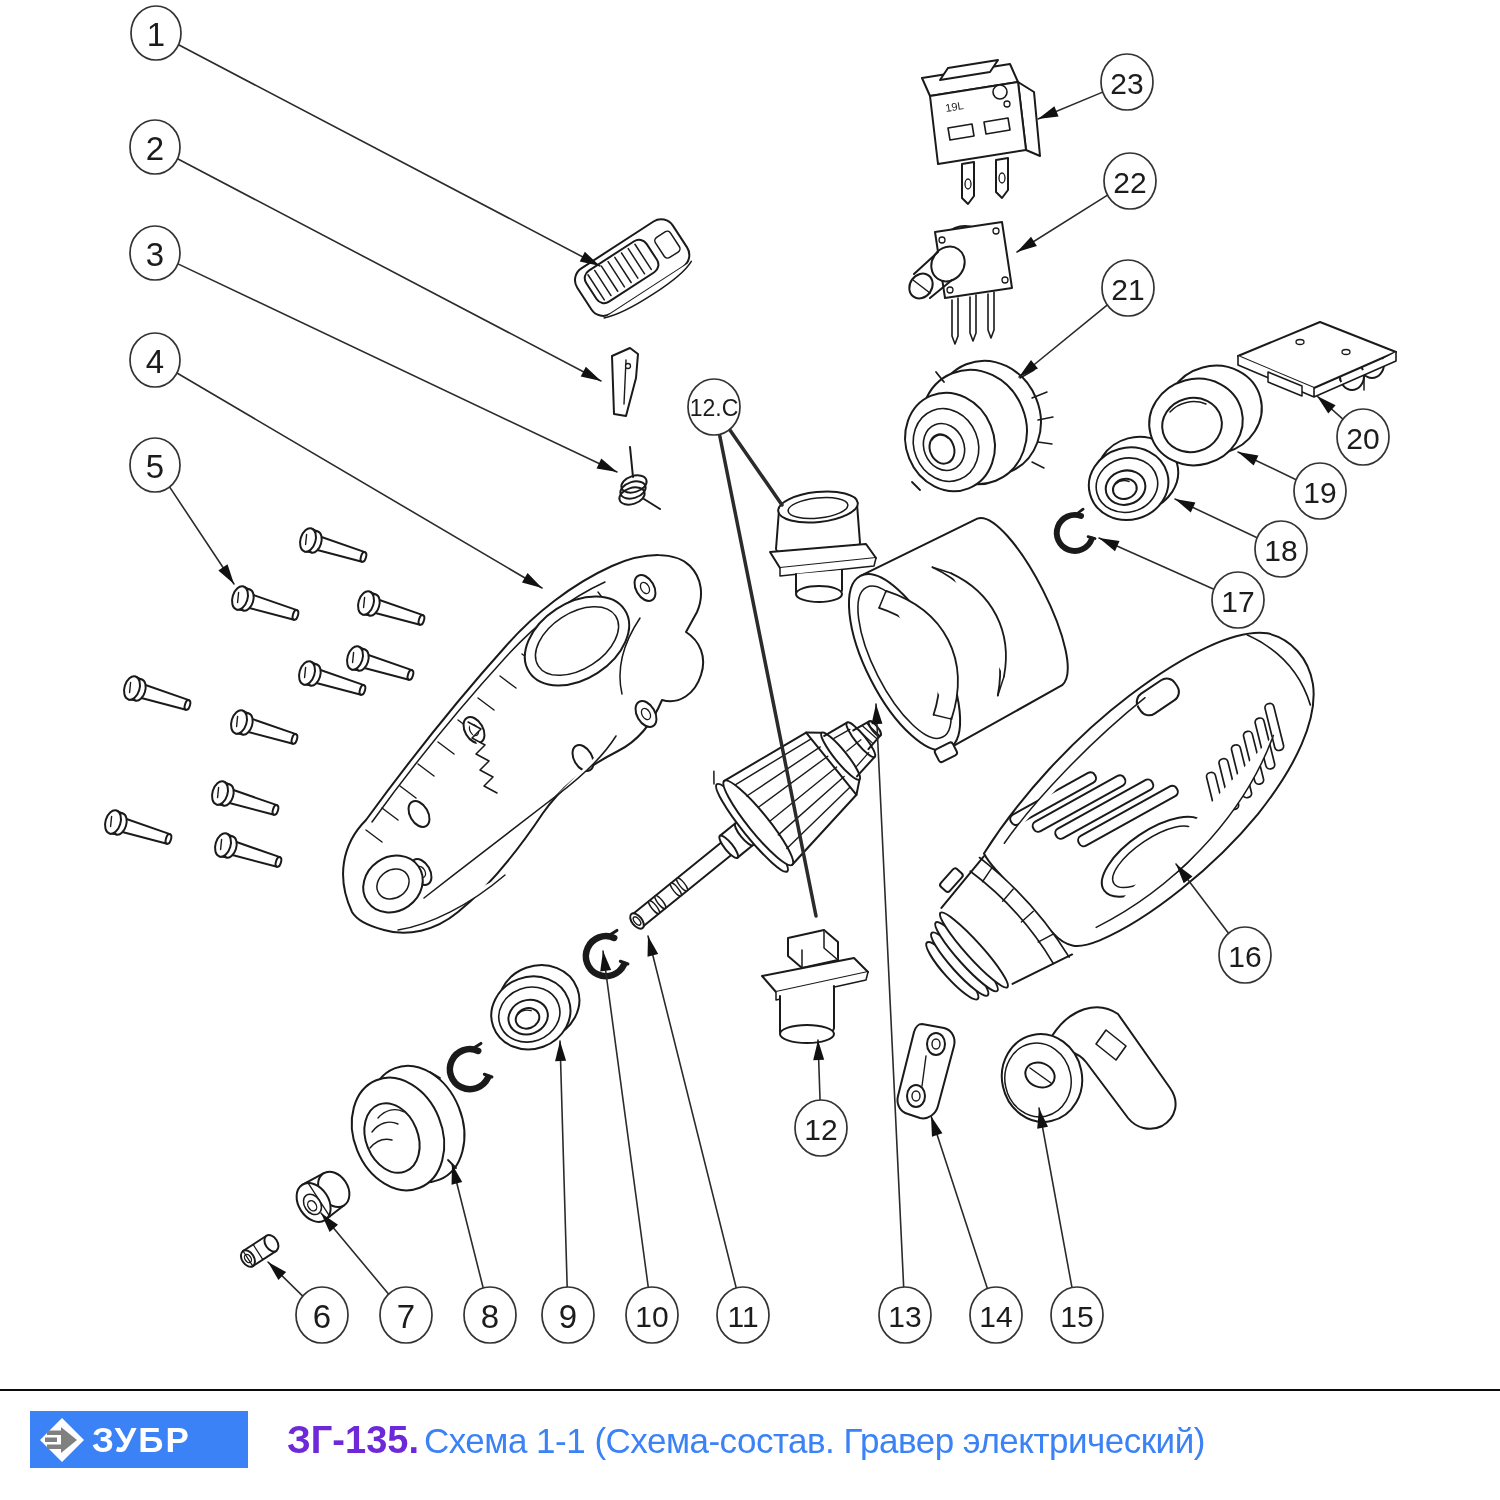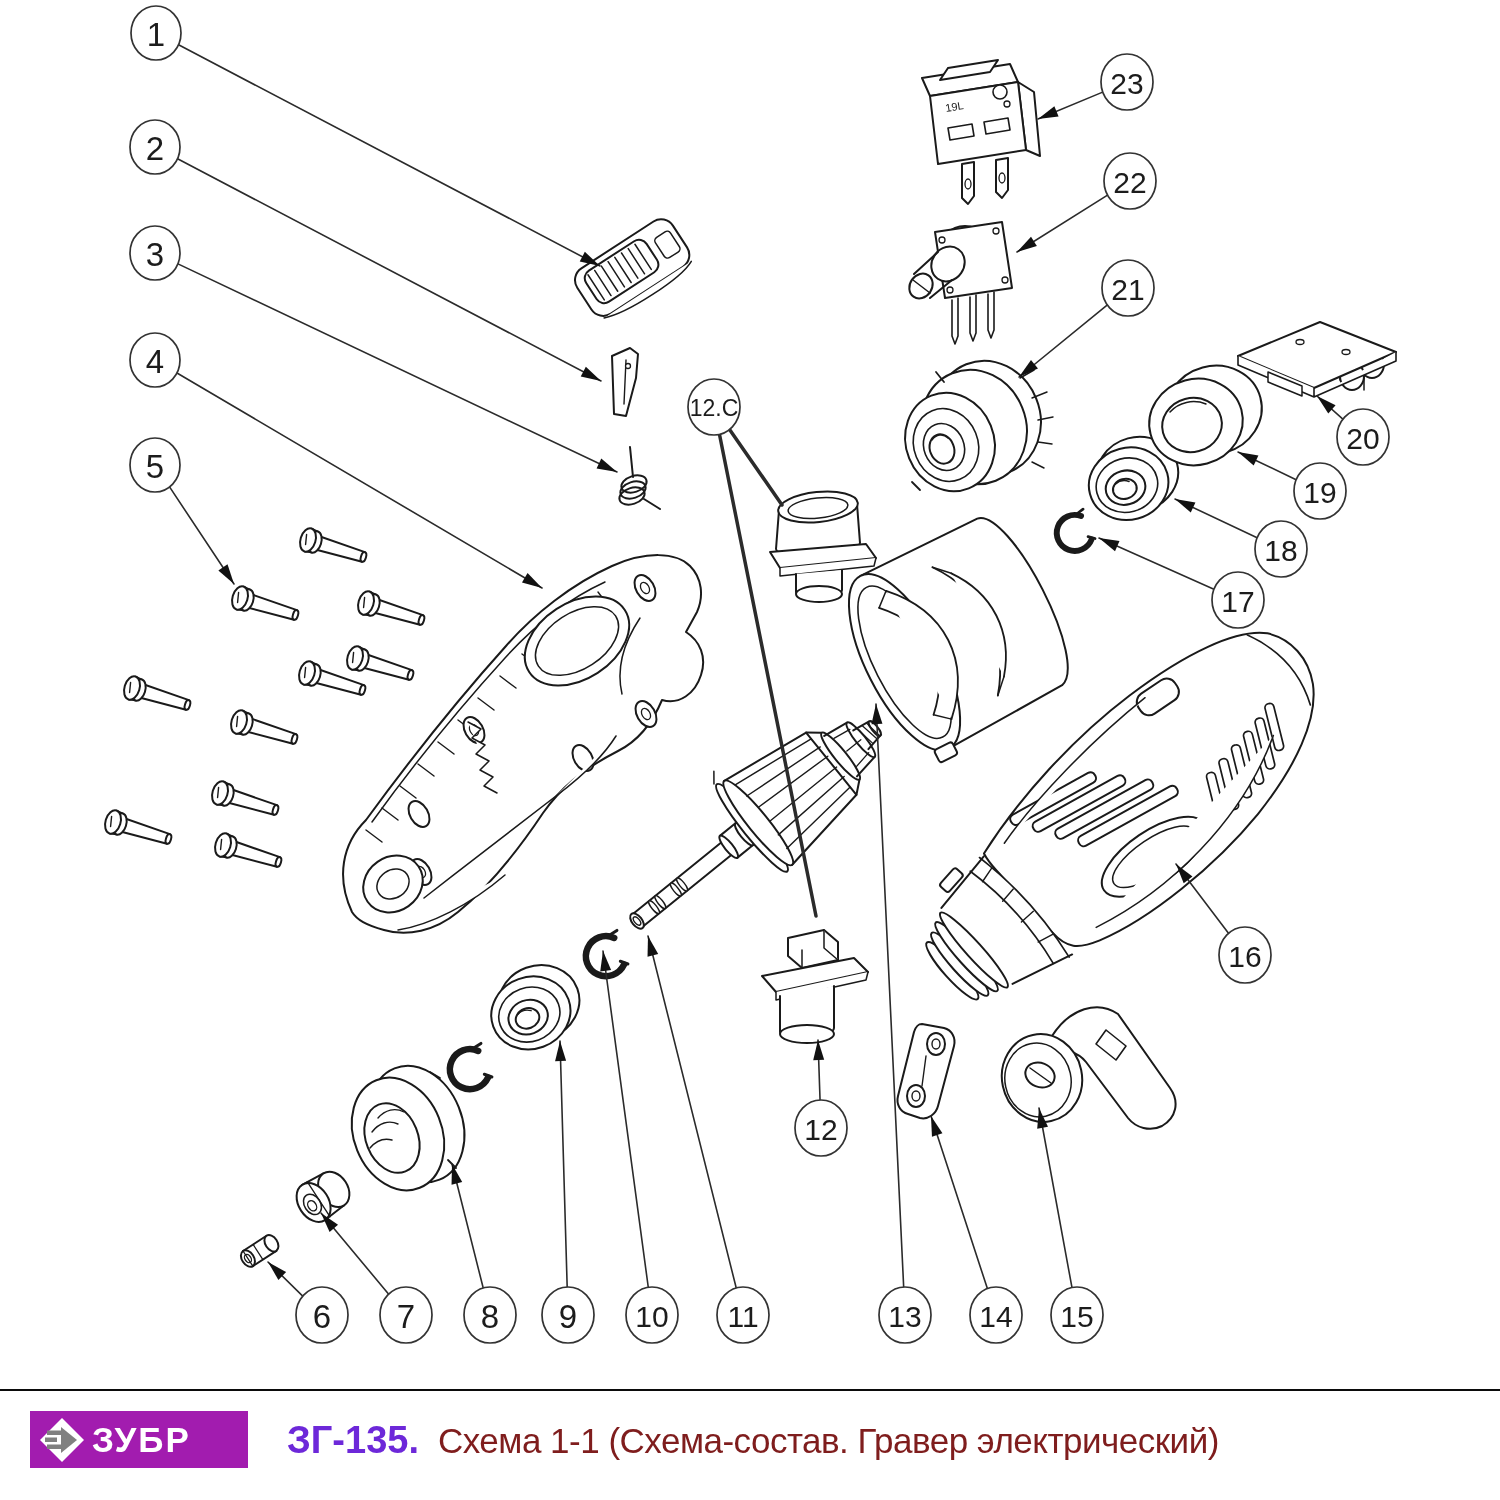--- a/index.html
+++ b/index.html
@@ -1,25 +1,25 @@
 <!DOCTYPE html>
 <html><head>
 <meta charset="utf-8">
 <style>
   html,body{margin:0;padding:0;background:#fff;}
   body{width:1500px;height:1500px;font-family:"Liberation Sans",sans-serif;}
   .stage{position:relative;width:1500px;height:1500px;overflow:hidden;background:#fff;}
   #diagram{position:absolute;left:0;top:0;}
   .rule{position:absolute;left:0;top:1389px;width:1500px;height:2px;background:#0b0b0b;}
-  .logo{position:absolute;left:30px;top:1411px;width:218px;height:57px;background:#a21caf;
+  .logo{position:absolute;left:30px;top:1411px;width:218px;height:57px;background:#3b82f6;
         display:flex;align-items:center;gap:7px;padding-left:9px;box-sizing:border-box;}
   .logo .brand{color:#fff;font-weight:bold;font-size:35px;letter-spacing:2px;line-height:1;}
   .caption{position:absolute;left:287px;top:1419px;white-space:nowrap;}
   .caption .model{font-weight:bold;font-size:38px;color:#6d28d9;}
-  .caption .subtitle{font-size:35px;color:#7f1d1d;margin-left:19px;letter-spacing:-0.5px;}
+  .caption .subtitle{font-size:35px;color:#3b82f6;margin-left:5px;letter-spacing:-0.5px;}
   .callout text{font-family:"Liberation Sans",sans-serif;fill:#1c1c1c;}
   .mark{font-family:"Liberation Sans",sans-serif;fill:#1a1a1a;}
 </style>
 </head>
 <body>
 
 <div class="stage">
 
 <svg id="diagram" width="1500" height="1500" viewBox="0 0 1500 1500" stroke="#1a1a1a" fill="none" stroke-width="2" stroke-linecap="round" stroke-linejoin="round">
 

